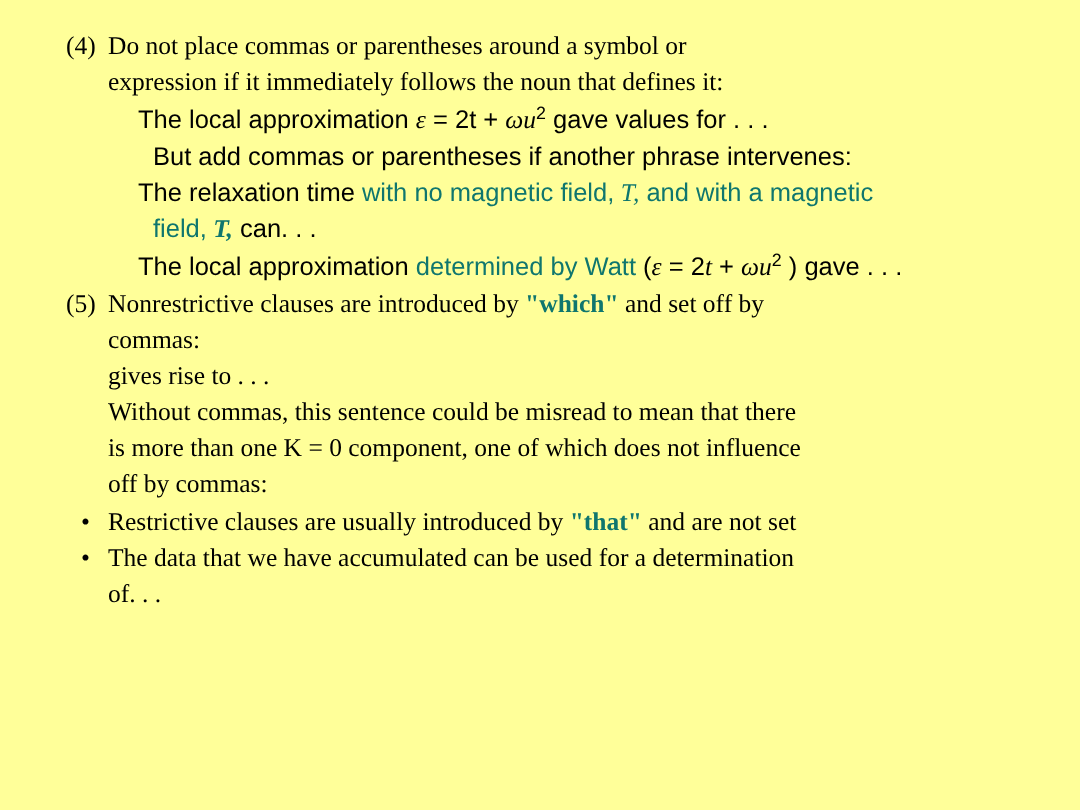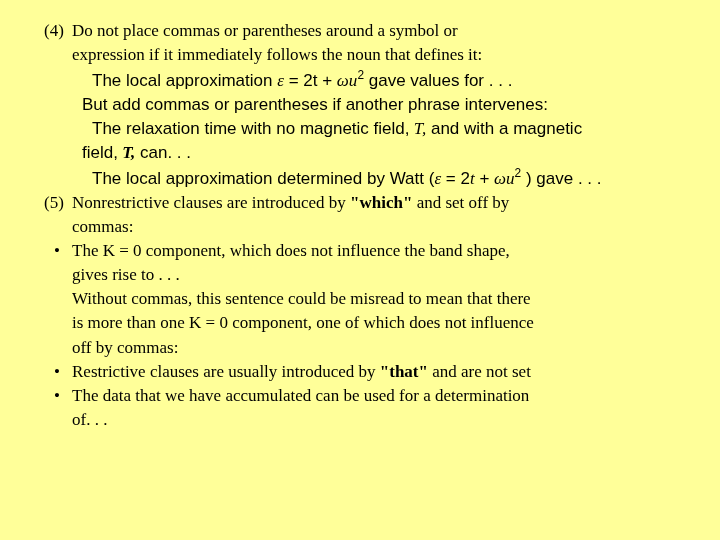--- a/index.html
+++ b/index.html
@@ -26,26 +26,26 @@
     text-align: left;
     margin-left: -28px;
   }
   .bul-label {
     display: inline-block;
     min-width: 18px;
     text-align: left;
     margin-left: -18px;
   }
   .ind1 { margin-left: 32px; font-family: Liberation Serif, serif; }
-  .ind2 { margin-left: 42px; }
+  .ind2 { margin-left: 62px; }
   .ind3 { margin-left: 52px; }
   .sym { font-style: italic; font-family: "Times New Roman", serif; }
   .sub { font-size: 0.7em; vertical-align: sub; font-style: italic; }
   .sup { font-size: 0.7em; vertical-align: super; }
-  .red { color: #000000; }
+  .red { color: #0f766e; }
   .bold { font-weight: bold; }
 </style>
 </head>
 <body>
 
 <div class="slide">
 
   <div class="row ind1">
     <span class="num-label">(4)</span><span>Do not place commas or parentheses around a symbol or</span>
   </div>
@@ -67,23 +67,20 @@
 
   <div class="row ind3">
     <span>The local approximation </span><span class="red">determined by Watt </span><span> (</span><span class="sym">ε</span><span>  = 2</span><span class="sym">t</span><span> + </span><span class="sym">ωu</span><span class="sup">2</span><span> ) gave . . .</span>
   </div>
 
   <div class="row ind1">
     <span class="num-label">(5)</span><span>Nonrestrictive clauses are introduced by </span><span class="red bold">"which"</span><span> and set off by</span>
   </div>
   <div class="row ind1"><span>commas:</span></div>
 
-  <div class="row ind1">
-    <span class="bul-label">•</span><span>The K = 0 component</span><span class="red">, which does not influence the band shape,</span>
-  </div>
   <div class="row ind1"><span>gives rise to . . .</span></div>
   <div class="row ind1"><span>Without commas, this sentence could be misread to mean that there</span></div>
   <div class="row ind1"><span>is more than one K = 0 component, one of which does not influence</span></div>
 
   <div class="row ind1"><span>off by commas:</span></div>
   <div class="row ind1">
     <span class="bul-label">•</span><span>Restrictive clauses are usually introduced by </span><span class="red bold">"that"</span><span> and are not set</span>
   </div>
 
   <div class="row ind1">

